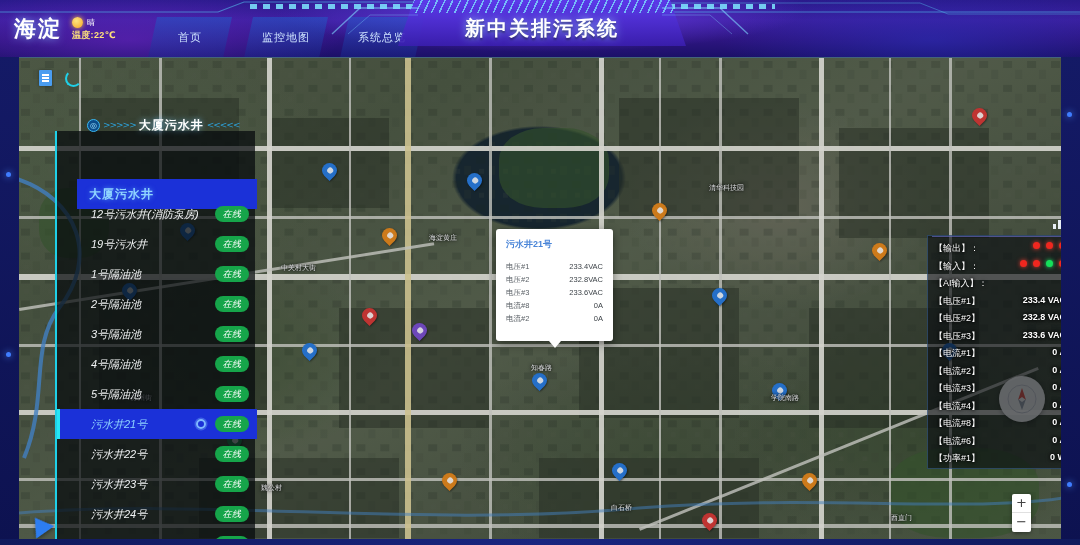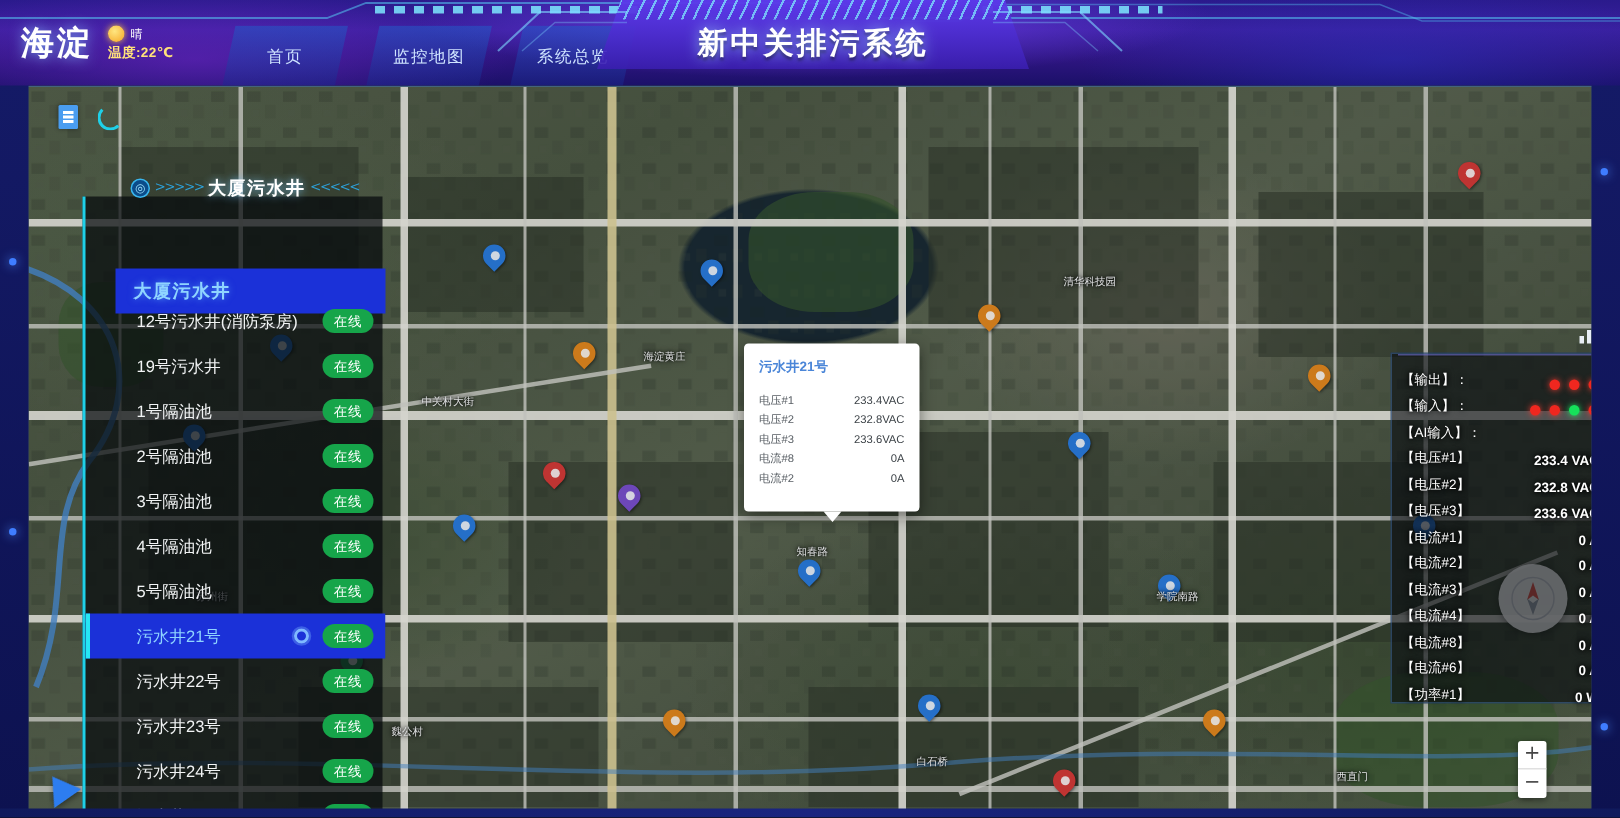--- a/index.html
+++ b/index.html
@@ -235,21 +235,21 @@
     position: absolute; left: 20px; top: 48px; width: 180px; height: 30px;
     background: #1b31d8; display: flex; align-items: center; padding-left: 12px;
   }
   .dl-group span {
     font-size: 12px; color: #8fd4ff; font-weight: bold; letter-spacing: 1px;
     text-shadow: 0 0 5px rgba(100,180,255,.7);
   }
   .dl-items { position: absolute; left: 0; top: 68px; width: 200px; height: 380px; overflow: hidden; }
   .dl-item {
     height: 30px; display: flex; align-items: center; padding: 0 8px 0 34px;
-    cursor: pointer; position: relative;
+    cursor: pointer; position: relative; font-style: italic;
   }
   .dl-item .nm { font-size: 11px; color: #f2f4f5; flex: 1; white-space: nowrap; }
   .dl-item.sel { background: #1b31d8; border-left: 3px solid #26e6f5; padding-left: 31px; }
   .dl-item.sel .nm { color: #8fd4ff; }
   .gear-ico {
     width: 10px; height: 10px; border-radius: 50%;
     border: 2px solid #7fb9ff; margin-right: 9px; flex: none;
     box-shadow: 0 0 0 1.5px rgba(127,185,255,.35);
   }
   .badge-online {
@@ -282,21 +282,21 @@
     z-index: 26; padding: 6px 8px 0 6px;
   }
   .dp-chart-ico {
     position: absolute; right: 8px; top: -18px; width: 13px; height: 11px; cursor: pointer;
   }
   .dp-chart-ico i {
     position: absolute; bottom: 0; width: 3px; background: #e8eef5; display: block;
   }
   .dp-divider { position: absolute; left: 4px; right: 4px; top: 0px; height: 1px; background: rgba(120,120,230,.55); }
   .dp-row {
-    display: flex; align-items: flex-end; justify-content: space-between;
+    display: flex; align-items: flex-start; justify-content: space-between;
     height: 17.5px; font-size: 9px; color: #ffffff; white-space: nowrap;
   }
   .dp-row .k { color: #ffffff; text-shadow: 0 0 3px #000, 0 0 5px #000; }
   .dp-row .v { color: #ffffff; font-weight: bold; text-shadow: 0 0 3px #000, 0 0 5px #000; }
   .dots { display: flex; gap: 6px; align-items: center; }
   .dot { width: 7px; height: 7px; border-radius: 50%; }
   .dot.red   { background: #f0271f; box-shadow: 0 0 4px rgba(255,60,50,.9); }
   .dot.green { background: #15e05a; box-shadow: 0 0 4px rgba(30,255,110,.9); }
 
   

